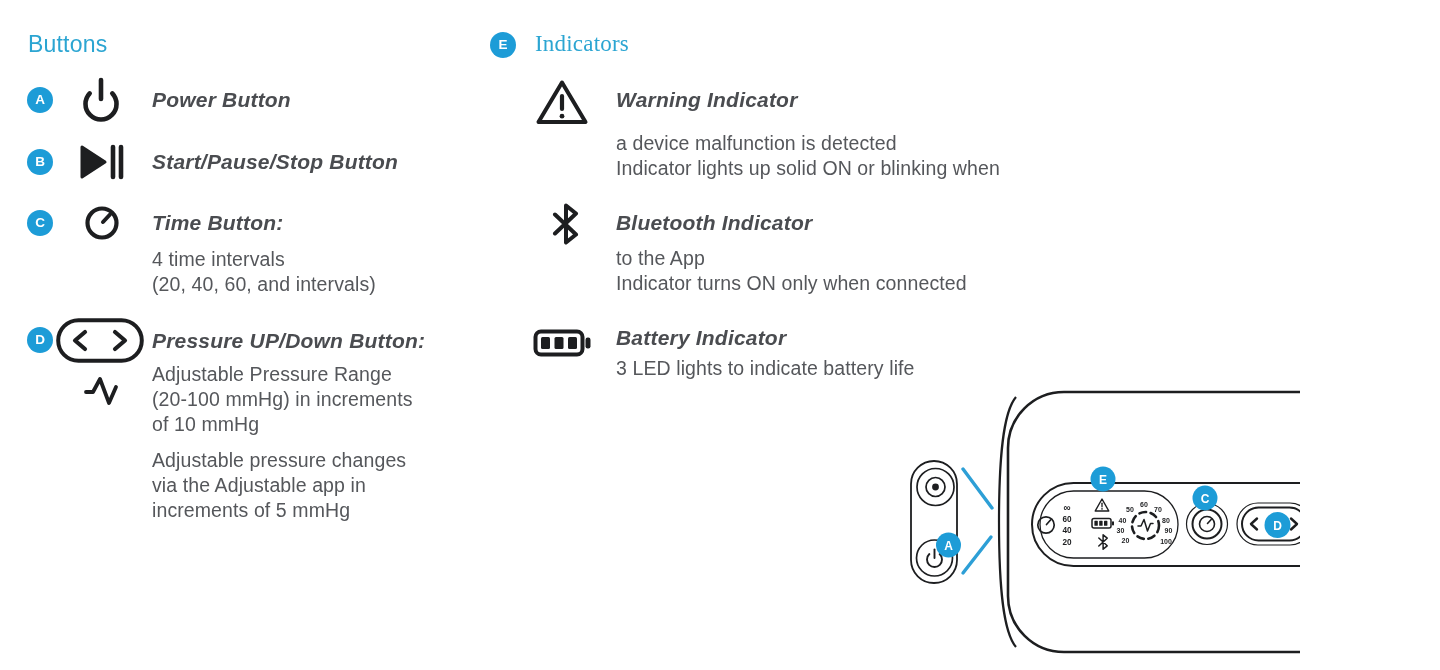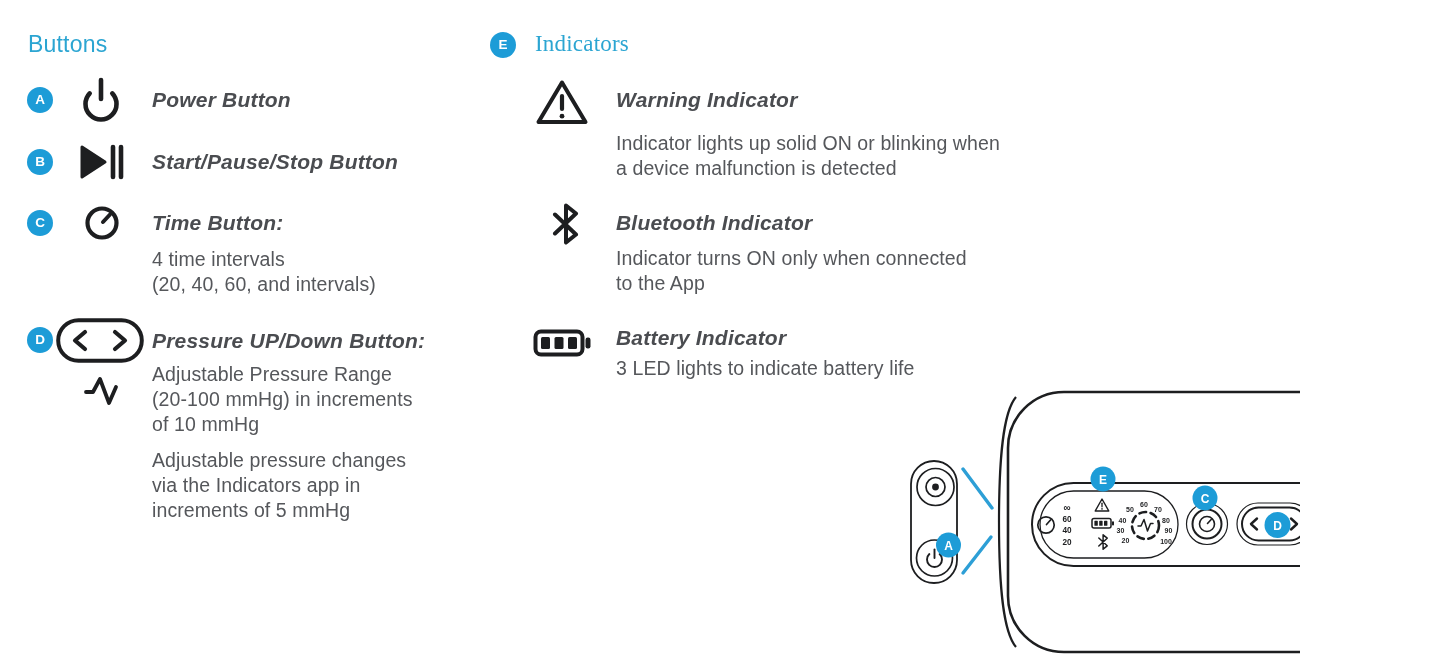--- a/index.html
+++ b/index.html
@@ -77,45 +77,45 @@
   <svg class="abs" style="left:84px;top:375px;" width="38" height="32" viewBox="0 0 38 32">
     <path d="M2,17 H9 L16,4 L25,28 L32,12" fill="none" stroke="var(--ink)" stroke-width="3.8" stroke-linecap="round" stroke-linejoin="round"></path>
   </svg>
   <div class="body-text abs" style="left:152px;top:362px;">
     <div>Adjustable Pressure Range</div>
     <div>(20-100 mmHg) in increments</div>
     <div>of 10 mmHg</div>
   </div>
   <div class="body-text abs" style="left:152px;top:448px;">
     <div>Adjustable pressure changes</div>
-    <div>via the Indicators app in</div>
+    <div>via the Adjustable app in</div>
     <div>increments of 5 mmHg</div>
   </div>
 
   <div class="badge abs" style="left:490px;top:32px;">E</div>
   <h2 class="heading abs" style="left:535px;top:31px;font-family:Liberation Serif, serif;">Indicators</h2>
 
   <svg class="abs" style="left:534px;top:78px;" width="56" height="48" viewBox="0 0 56 48">
     <path d="M28,4.5 L51.5,44 L4.5,44 Z" fill="none" stroke="var(--ink)" stroke-width="4" stroke-linejoin="round"></path>
     <line x1="28" y1="18" x2="28" y2="31" stroke="var(--ink)" stroke-width="4.2" stroke-linecap="round"></line>
     <circle cx="28" cy="38.2" r="2.4" fill="var(--ink)"></circle>
   </svg>
   <div class="item-title abs" style="left:616px;top:88px;">Warning Indicator</div>
   <div class="body-text abs" style="left:616px;top:131px;">
+    <div>a device malfunction is detected</div>
     <div>Indicator lights up solid ON or blinking when</div>
-    <div>a device malfunction is detected</div>
   </div>
 
   <svg class="abs" style="left:552px;top:203px;" width="28" height="42" viewBox="0 0 28 42">
     <path d="M3,11.5 L24,31.5 L14,39.5 L14,2.5 L24,10.5 L3,30.5" fill="none" stroke="var(--ink)" stroke-width="4" stroke-linecap="round" stroke-linejoin="round"></path>
   </svg>
   <div class="item-title abs" style="left:616px;top:211px;">Bluetooth Indicator</div>
   <div class="body-text abs" style="left:616px;top:246px;">
+    <div>to the App</div>
     <div>Indicator turns ON only when connected</div>
-    <div>to the App</div>
   </div>
 
   <svg class="abs" style="left:533px;top:328px;" width="58" height="30" viewBox="0 0 58 30">
     <rect x="2.5" y="3.5" width="47" height="23" rx="5.5" fill="none" stroke="var(--ink)" stroke-width="4"></rect>
     <rect x="8" y="9" width="9" height="12" rx="1.5" fill="var(--ink)"></rect>
     <rect x="21.5" y="9" width="9" height="12" rx="1.5" fill="var(--ink)"></rect>
     <rect x="35" y="9" width="9" height="12" rx="1.5" fill="var(--ink)"></rect>
     <rect x="52.5" y="9.5" width="5" height="11" rx="2.2" fill="var(--ink)"></rect>
   </svg>
   <div class="item-title abs" style="left:616px;top:326px;text-align:center;">Battery Indicator</div>

